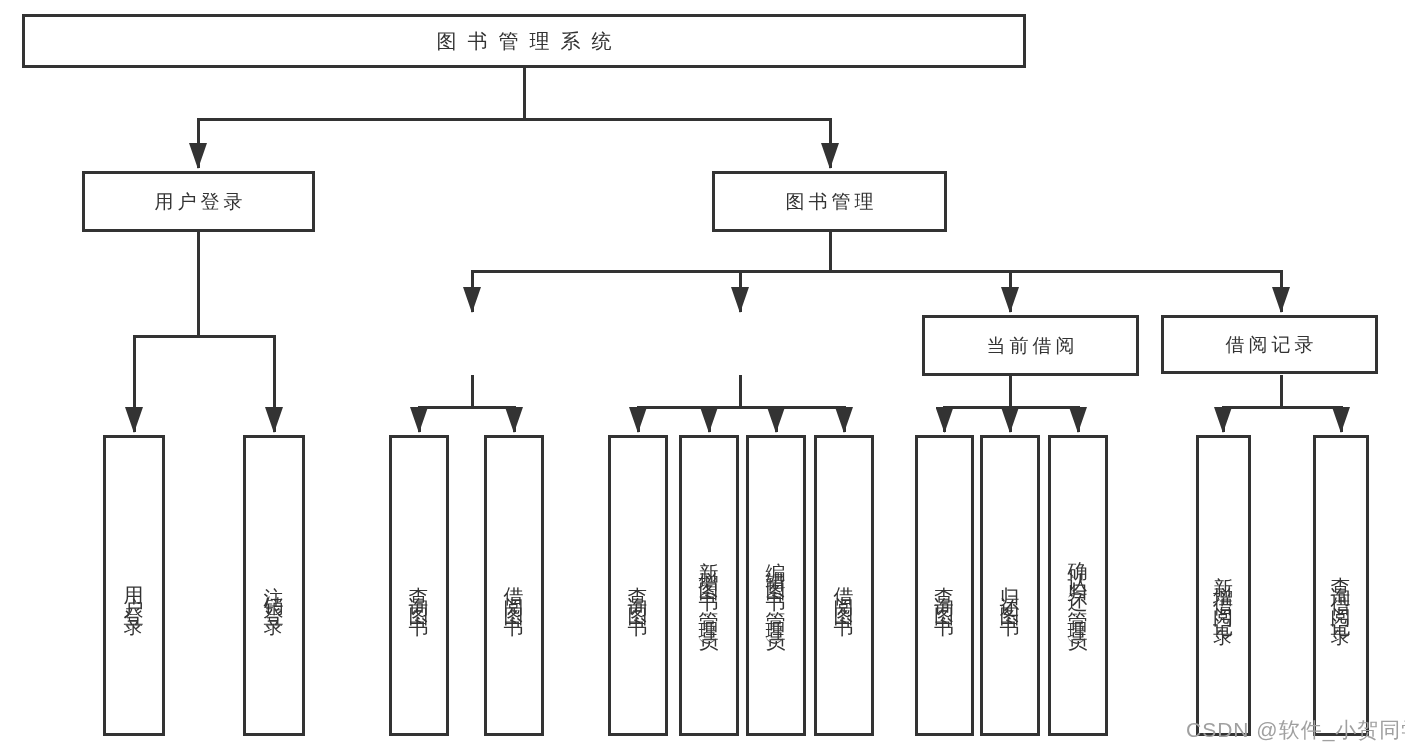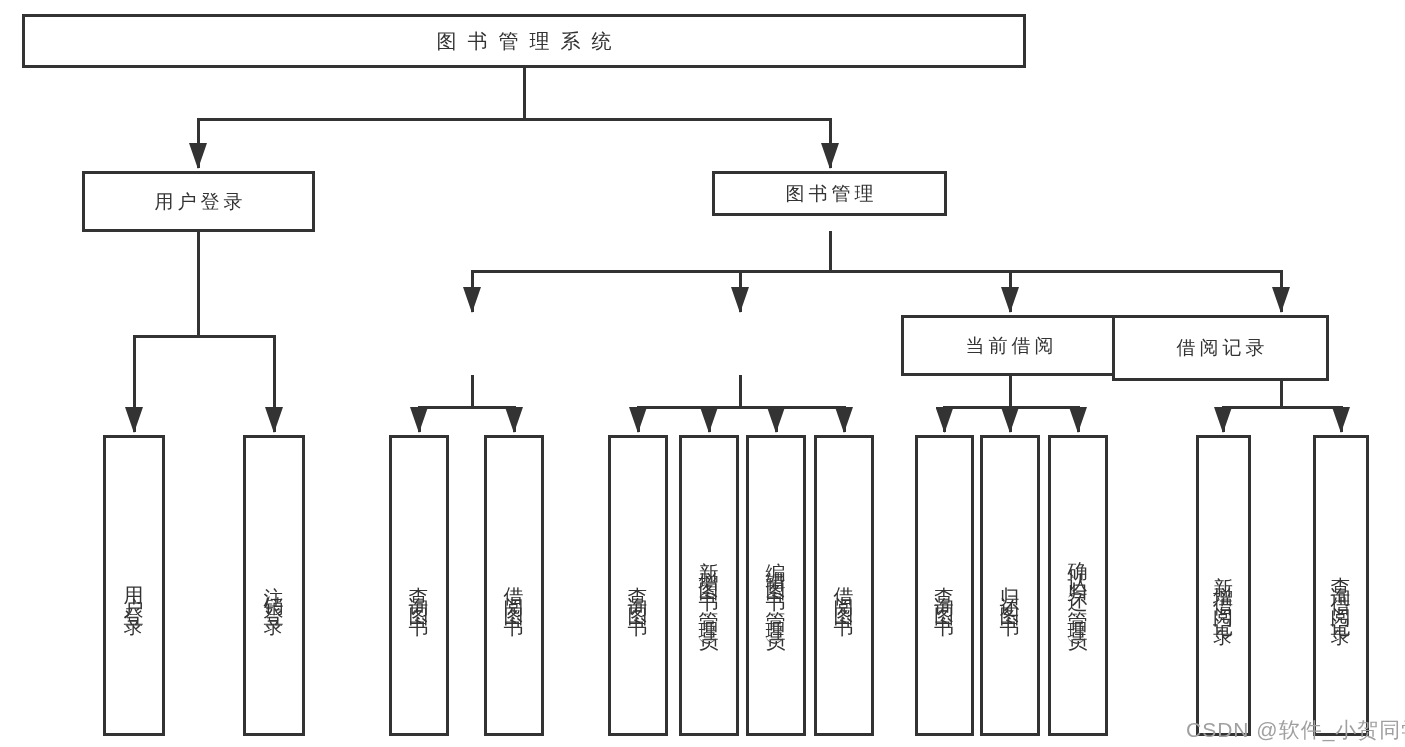--- a/index.html
+++ b/index.html
@@ -100,28 +100,28 @@
     <line x1="1341" y1="407" x2="1341" y2="432" marker-end="url(#arrow)"></line>
   </svg>
 
   <div class="node root" style="left:22px;top:14px;width:1004px;height:54px">
     <span>图书管理系统</span>
   </div>
 
   <div class="node mid" style="left:82px;top:171px;width:233px;height:61px">
     <span>用户登录</span>
   </div>
-  <div class="node mid" style="left:712px;top:171px;width:235px;height:45px">
+  <div class="node mid" style="left:712px;top:171px;width:235px;height:61px">
     <span>图书管理</span>
   </div>
 
-  <div class="node mid" style="left:901px;top:315px;width:217px;height:61px">
+  <div class="node mid" style="left:922px;top:315px;width:217px;height:61px">
     <span>当前借阅</span>
   </div>
-  <div class="node mid" style="left:1112px;top:315px;width:217px;height:66px">
+  <div class="node mid" style="left:1161px;top:315px;width:217px;height:59px">
     <span>借阅记录</span>
   </div>
 
   <div class="node leaf" style="left:103px;top:435px;width:62px;height:301px">
     <span>用户登录</span>
   </div>
   <div class="node leaf" style="left:243px;top:435px;width:62px;height:301px">
     <span>注销登录</span>
   </div>
 

